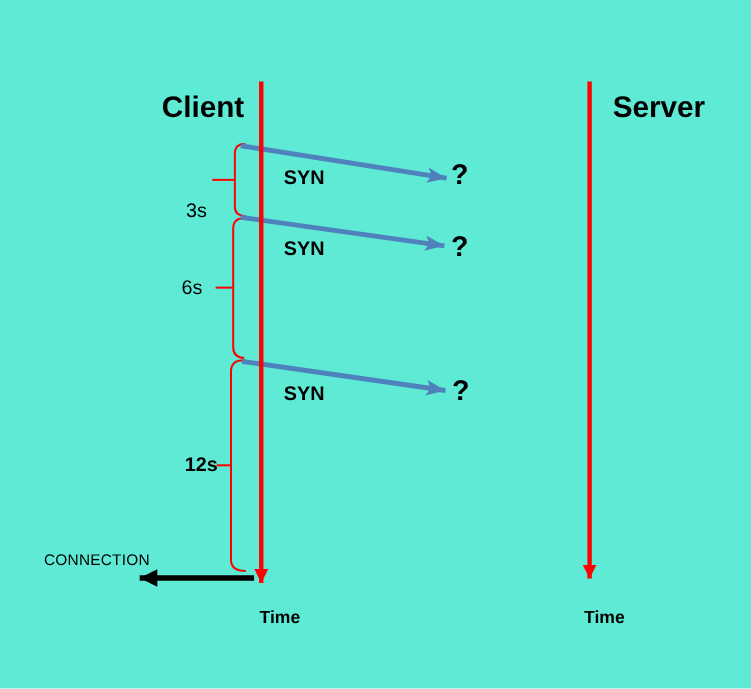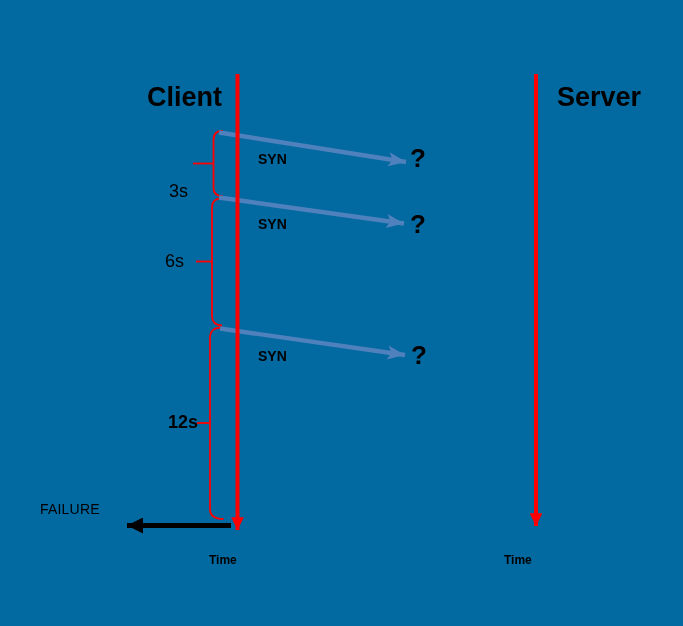--- a/index.html
+++ b/index.html
@@ -1,32 +1,32 @@
 <!DOCTYPE html>
 <html><head>
 <meta charset="utf-8">
 <style>
   html, body { margin: 0; padding: 0; background: #ffffff; }
   .canvas {
     position: relative;
     width: 683px;
     height: 626px;
-    background: #0369a1;
+    background: #5eead4;
     font-family: "Liberation Sans", sans-serif;
     color: #000;
     overflow: hidden;
   }
   .layer { position: absolute; left: 0; top: 0; }
   .lbl { position: absolute; white-space: nowrap; }
   .actor-title { font-size: 27px; font-weight: bold; letter-spacing: 0px; }
   .interval-lbl { font-size: 18px; text-align: right; }
-  .syn-lbl { font-size: 14px; font-weight: bold; text-align: center; }
+  .syn-lbl { font-size: 18px; font-weight: bold; text-align: center; }
   .q-lbl { font-size: 26px; font-weight: bold; }
   .failure-lbl { font-size: 14px; line-height: 19px; letter-spacing: 0.2px; }
-  .time-lbl { font-size: 12px; font-weight: bold; text-align: left; width: 64px; }
+  .time-lbl { font-size: 16px; font-weight: bold; text-align: right; width: 64px; }
 </style>
 </head>
 <body>
 
 <div class="canvas">
 
   <svg class="layer" width="683" height="626" viewBox="0 0 683 626">
     <defs>
       <marker id="mk-red" viewBox="0 0 10 10" refX="10" refY="5" markerWidth="3.2" markerHeight="3.2" orient="auto">
         <path d="M0,0 L10,5 L0,10 z" fill="#fe0000"></path>
@@ -67,19 +67,19 @@
 
   <div class="lbl syn-lbl" style="left:258px; top:151px;">SYN</div>
   <div class="lbl syn-lbl" style="left:258px; top:216px;">SYN</div>
   <div class="lbl syn-lbl" style="left:258px; top:348px;">SYN</div>
 
   <div class="lbl q-lbl" style="left:410px; top:143px;">?</div>
   <div class="lbl q-lbl" style="left:410px; top:209px;">?</div>
   <div class="lbl q-lbl" style="left:411px; top:340px;">?</div>
 
   <div class="lbl failure-lbl" style="left:40px; top:500px;">
-    <div>FAILURE</div>
+    <div>CONNECTION</div>
   </div>
 
   <div class="lbl time-lbl" style="left:209px; top:553px;">Time</div>
   <div class="lbl time-lbl" style="left:504px; top:553px;">Time</div>
 
 </div>
 
 </body></html>

